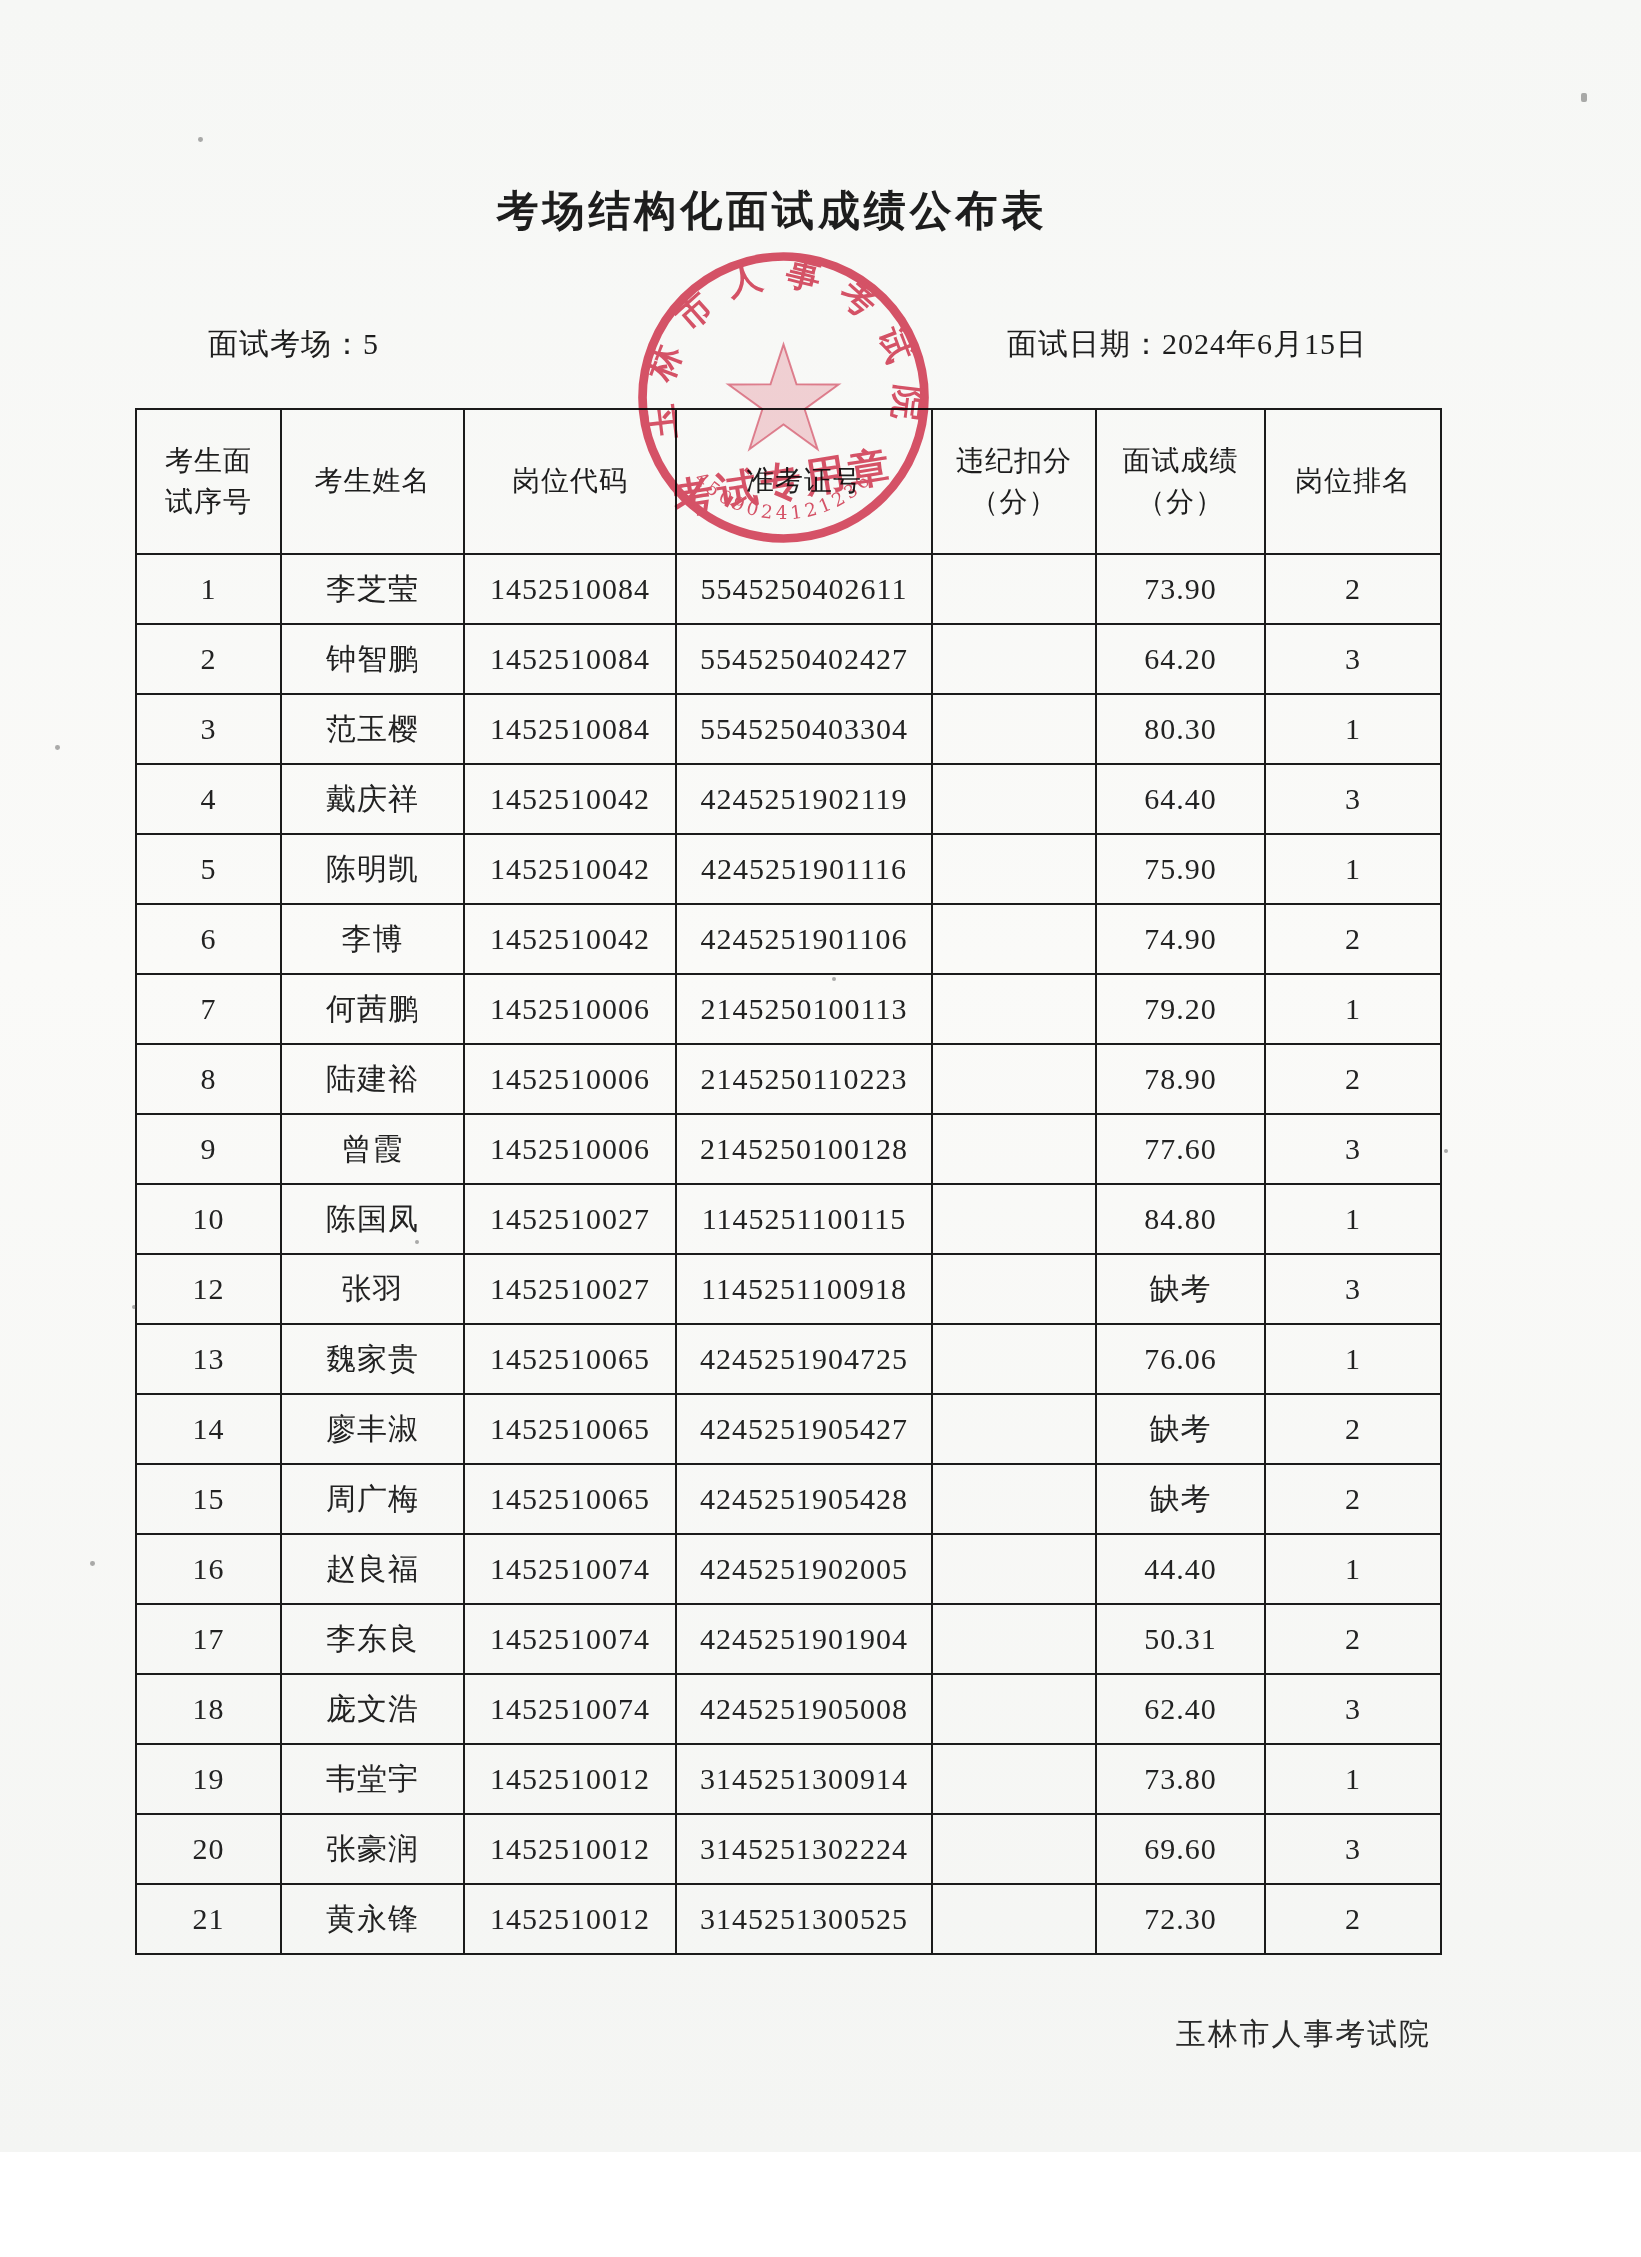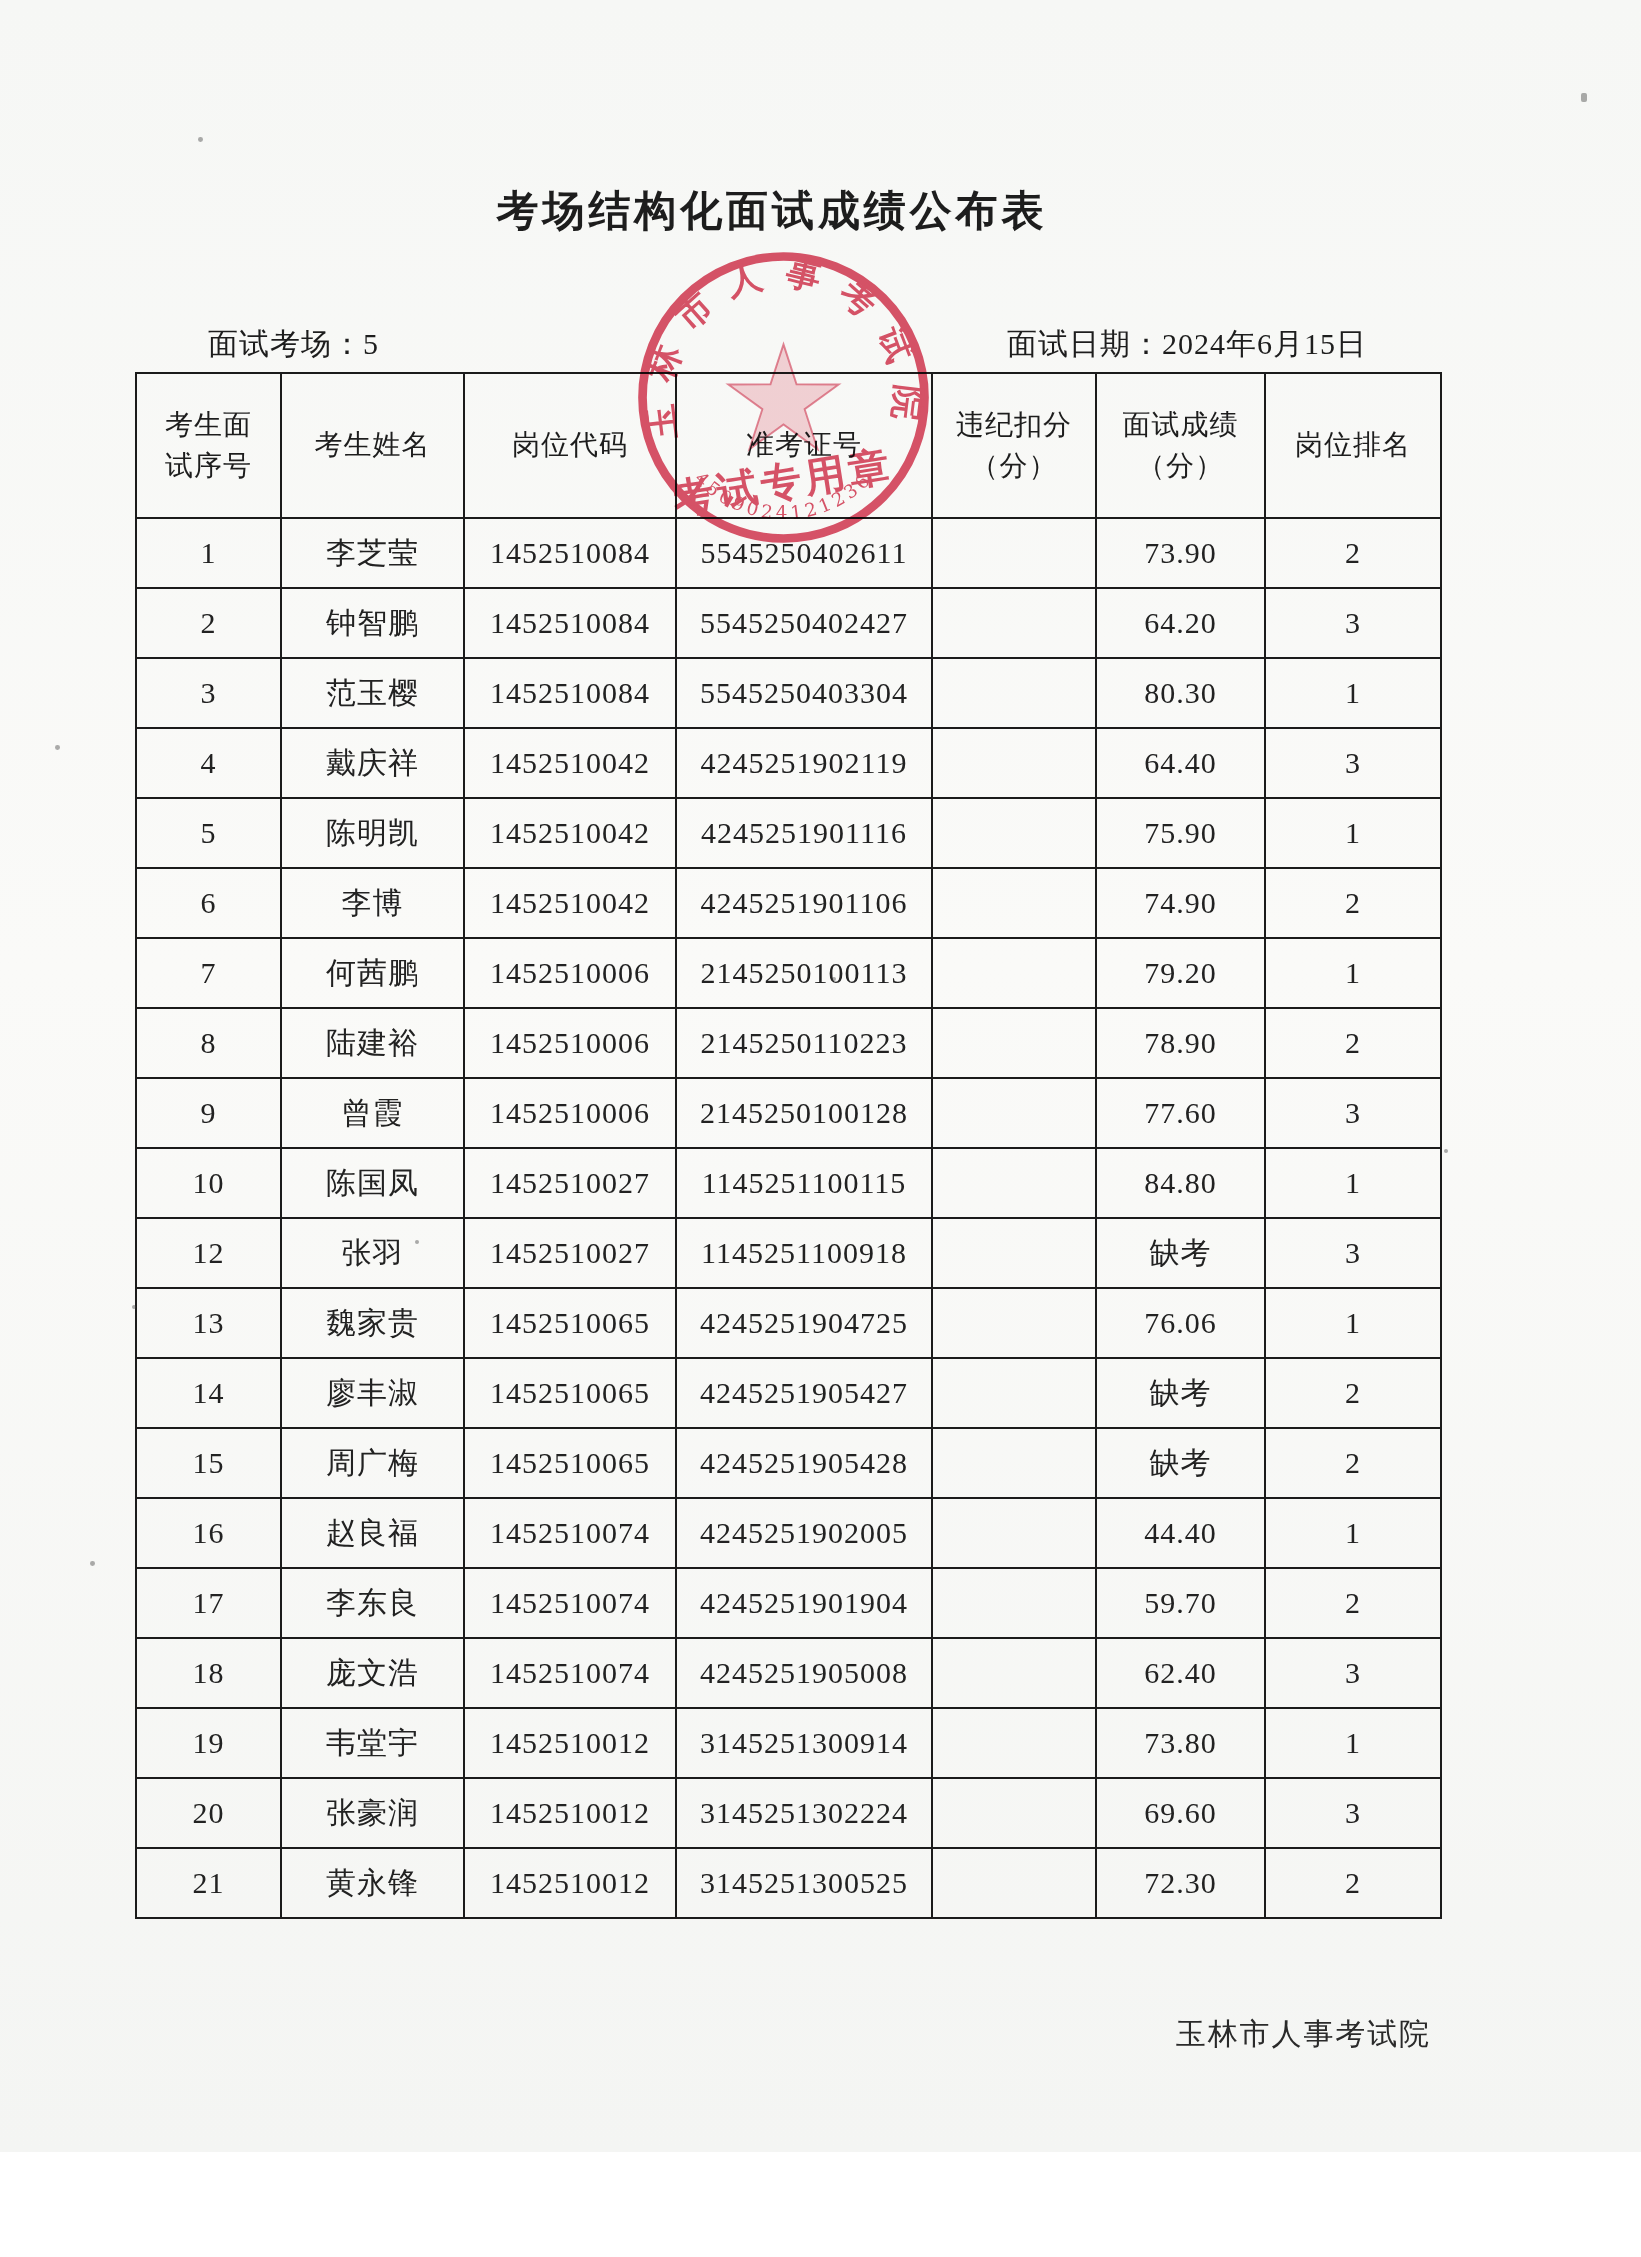--- a/index.html
+++ b/index.html
@@ -12,21 +12,21 @@
     overflow:hidden;
   }
   .doc-title{
     position:absolute;top:183px;left:135px;width:1274px;
     text-align:center;font-size:42px;font-weight:bold;letter-spacing:3.9px;
   }
   .info-label{position:absolute;top:324px;font-size:30px;letter-spacing:1px;}
   .exam-room{left:208px;}
   .exam-date{left:1007px;}
   table.score-table{
-    position:absolute;left:135px;top:372px;
+    position:absolute;left:135px;top:408px;
     width:1305px;border-collapse:collapse;table-layout:fixed;
   }
   .score-table th,.score-table td{
     border:2.9px solid #1b1b1b;
     text-align:center;vertical-align:middle;
     padding:0;overflow:hidden;
   }
   .score-table thead tr{height:145px;}
   .score-table th{font-size:28px;font-weight:normal;line-height:1.45;white-space:pre-line;letter-spacing:1px;}
   .score-table tbody tr{height:70px;}
@@ -211,21 +211,21 @@
           <td></td>
           <td>44.40</td>
           <td>1</td>
         </tr>
         <tr>
           <td>17</td>
           <td>李东良</td>
           <td>1452510074</td>
           <td>4245251901904</td>
           <td></td>
-          <td>59.70</td>
+          <td>50.31</td>
           <td>2</td>
         </tr>
         <tr>
           <td>18</td>
           <td>庞文浩</td>
           <td>1452510074</td>
           <td>4245251905008</td>
           <td></td>
           <td>62.40</td>
           <td>3</td>

